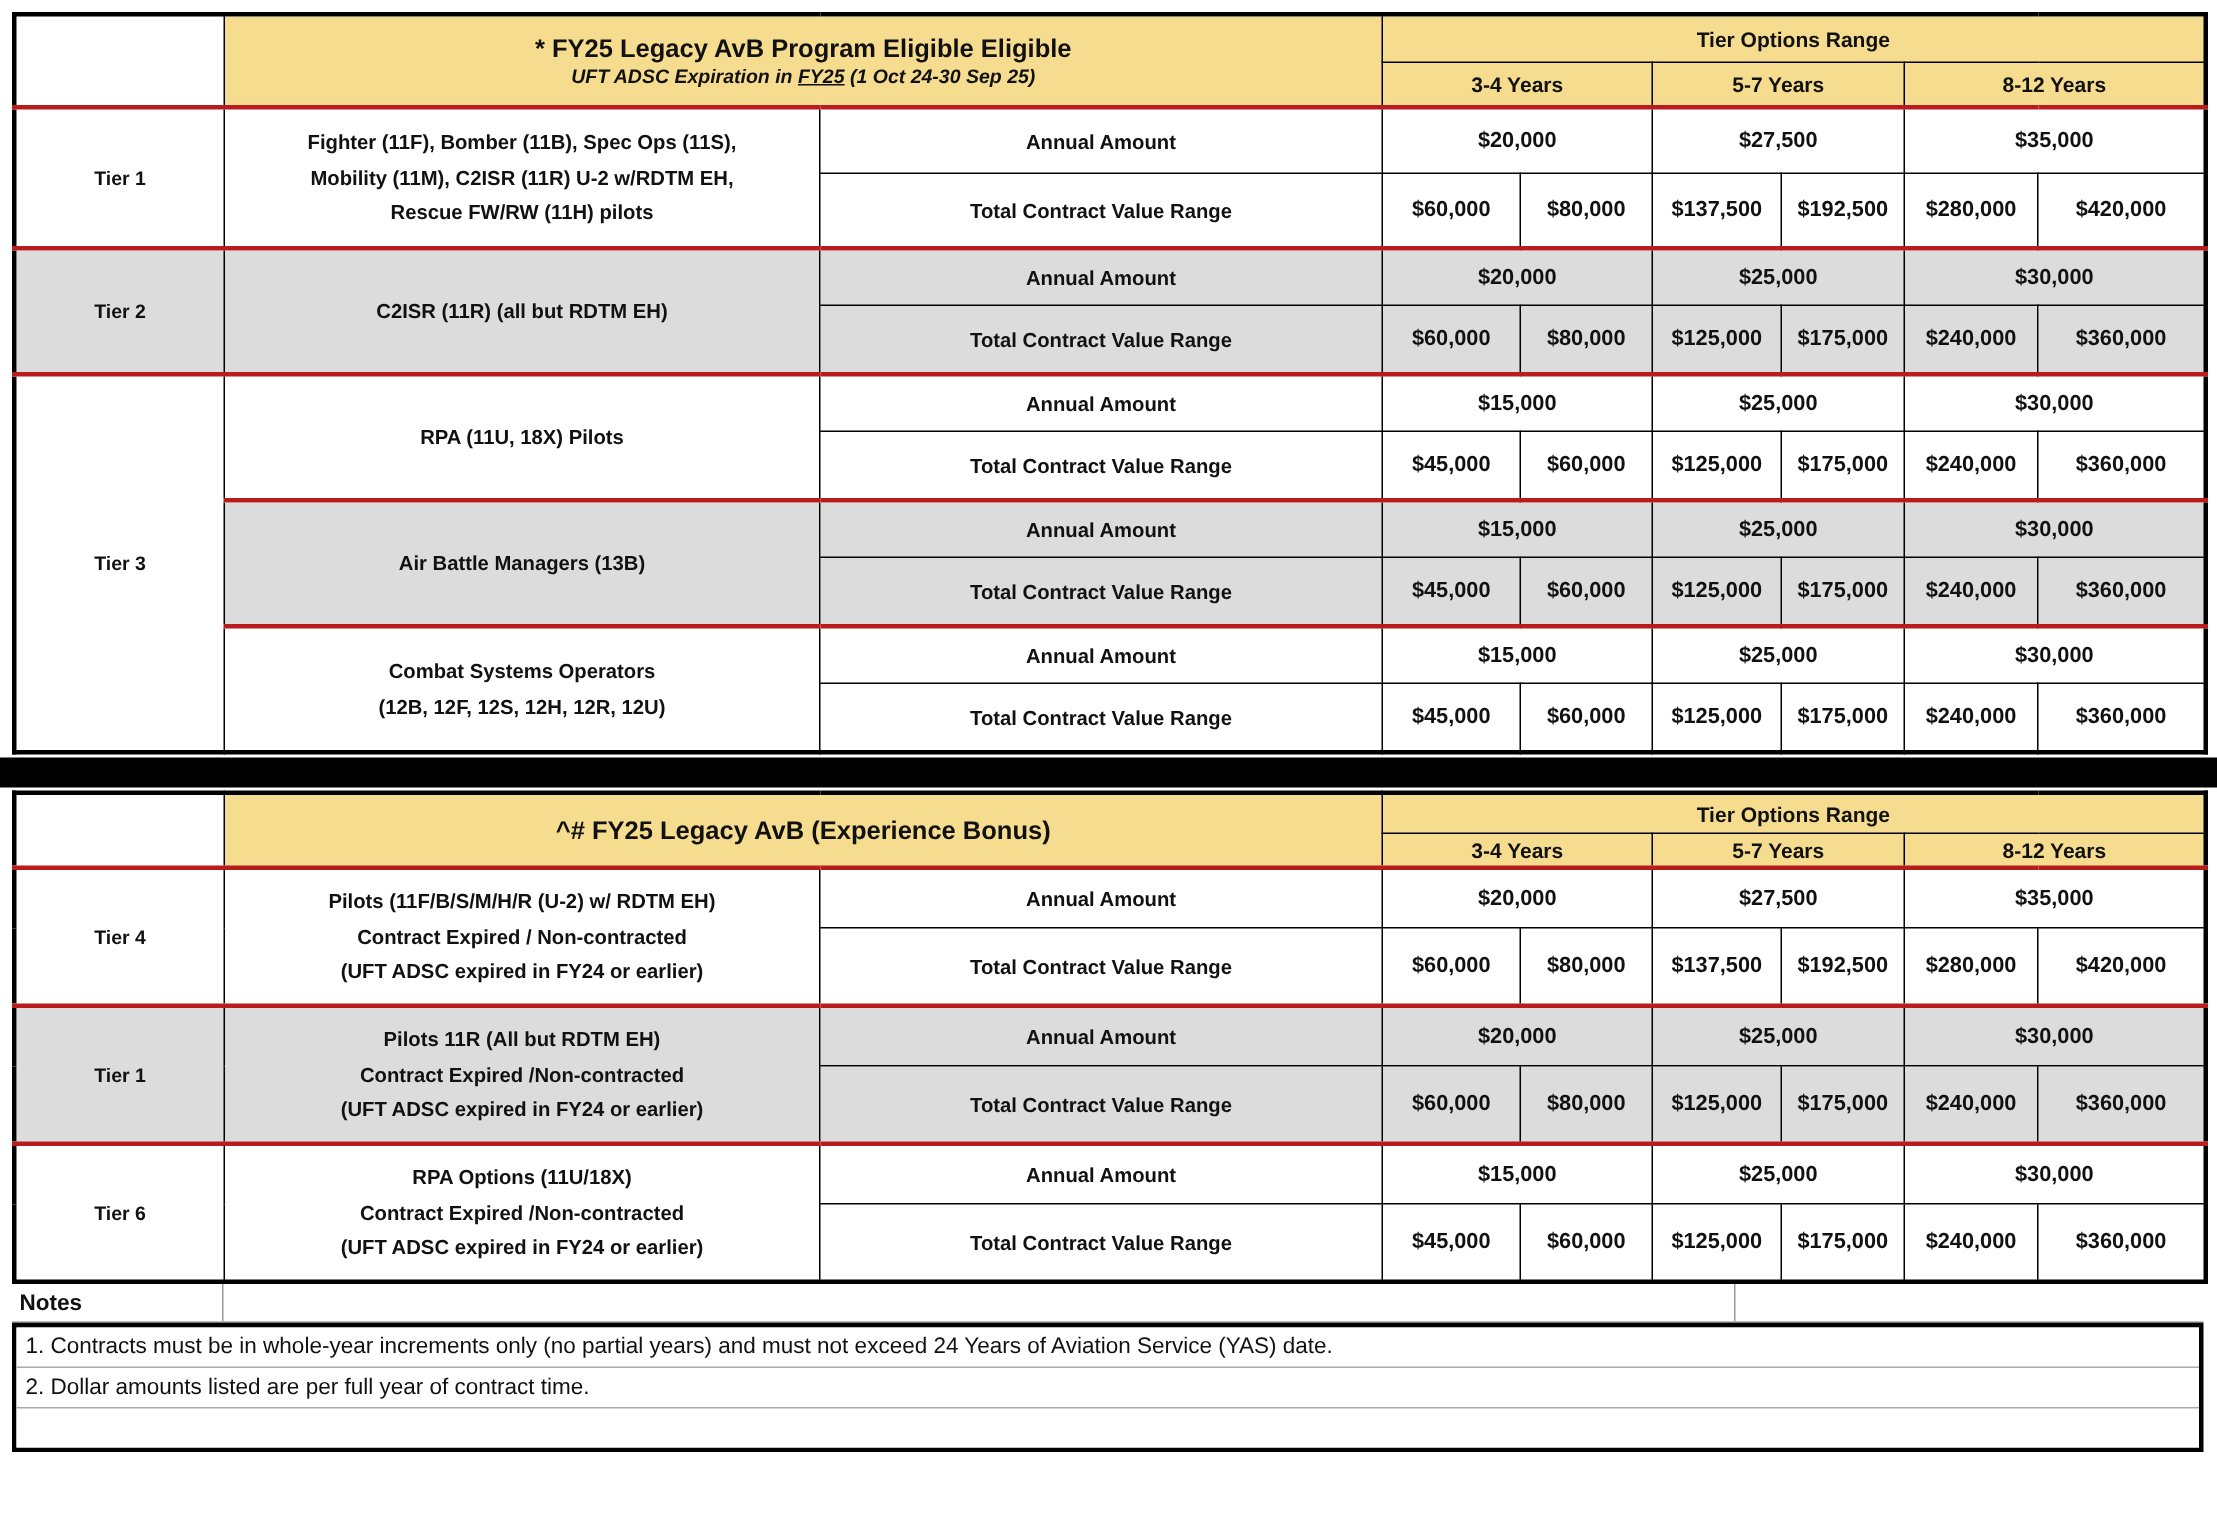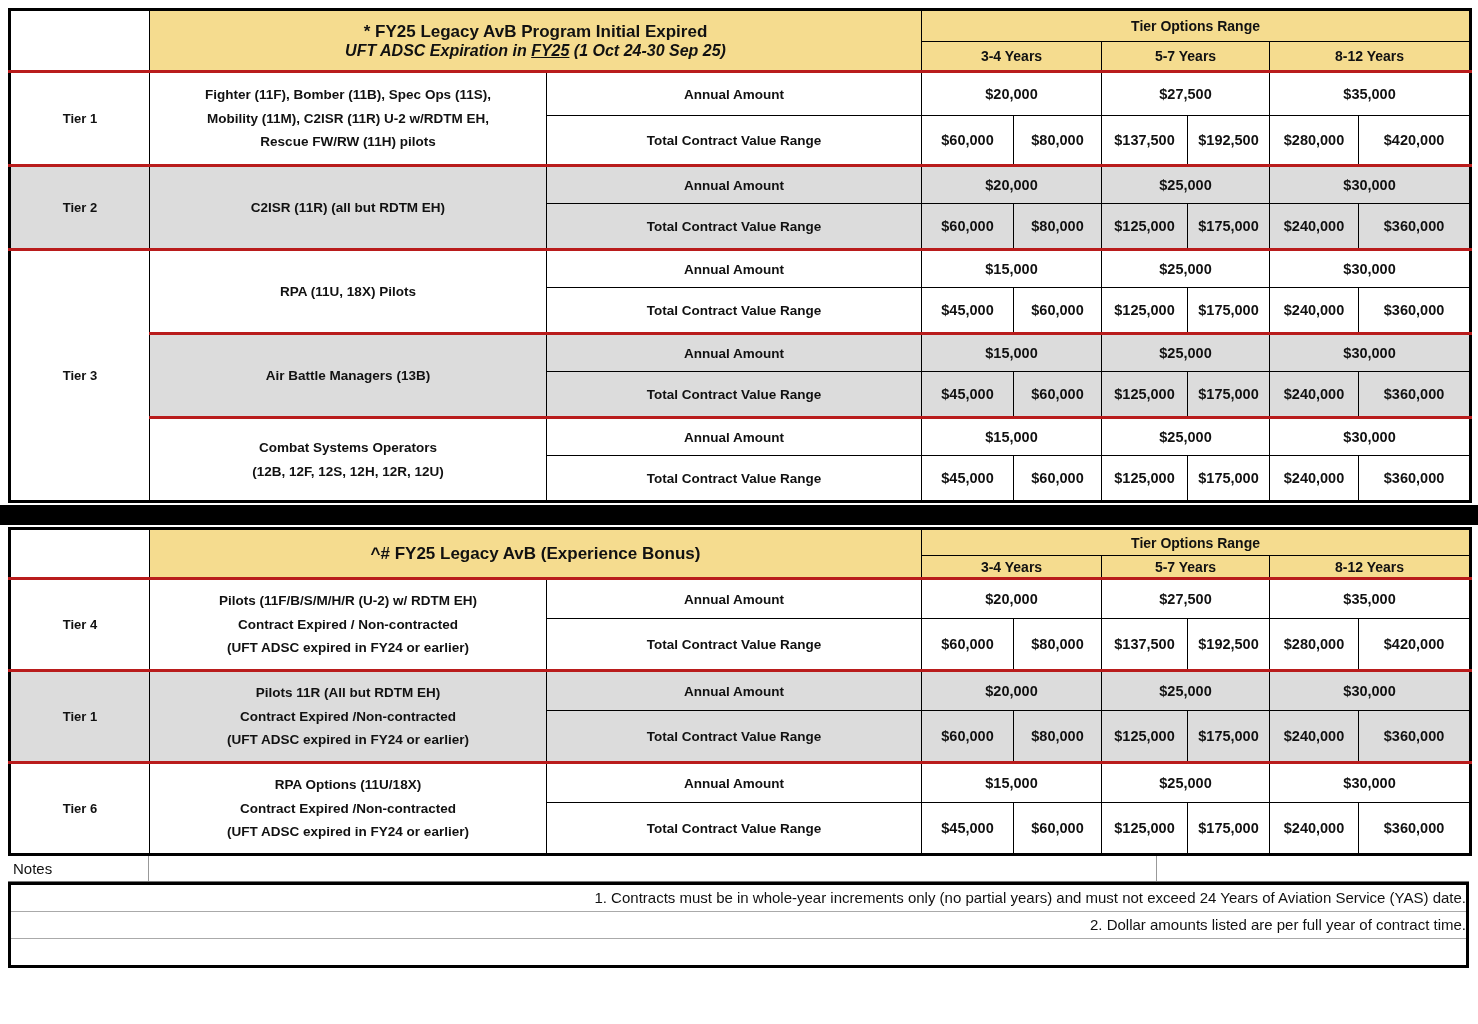--- a/index.html
+++ b/index.html
@@ -28,38 +28,38 @@
 
   
   tr.h-tor td{height:30px} tr.h-years td{height:28px}
   tr.h-aa1 td{height:42px} tr.h-tc1 td{height:48px}
   tr.h-aa td{height:36px}  tr.h-tc td{height:44px}
   tr.h2-tor td{height:25px} tr.h2-years td{height:21px}
   tr.h2-aa td{height:38px}  tr.h2-tc td{height:50px}
 
   
   .t-title{font-size:17px;font-weight:700;}
-  .t-sub{font-size:16px;font-weight:700;font-style:italic;margin-top:0;}
+  .t-sub{font-size:13px;font-weight:700;font-style:italic;margin-top:0;}
   .t-sub .u{text-decoration:underline;}
   .t-head{font-size:14px;}
   .t-tier{font-size:13px;}
   .t-desc{font-size:13.5px;line-height:1.75;}
   .t-lab{font-size:13.5px;}
   .t-val{font-size:14.5px;}
 
   
   .band{height:20px;background:#000;margin:2px -8px 2px -8px;}
 
   
   .notes-label{position:relative;height:26px;line-height:26px;width:1461px;
-               font-size:15px;font-weight:400;text-align:left;padding-left:5px;
+               font-size:15px;font-weight:700;text-align:left;padding-left:5px;
                border-bottom:1px solid #777;box-sizing:border-box;}
   .notes-label .vline{position:absolute;top:0;bottom:0;width:1px;background:#999;}
   .notes-block{width:1455px;border:3px solid #000;}
-  .note-row{height:26px;line-height:26px;text-align:right;padding-left:6px;
+  .note-row{height:26px;line-height:26px;text-align:left;padding-left:6px;
             font-size:15px;background:#fff;border-top:1px solid #aaa;
             white-space:nowrap;overflow:hidden;}
   .note-row:first-child{border-top:none;}
   .note-row b{font-weight:700;}
 </style>
 </head>
 <body>
 
 <div class="page">
 
@@ -72,21 +72,21 @@
         <col class="cv2">
         <col class="cv3">
         <col class="cv4">
         <col class="cv5">
         <col class="cv6">
     </colgroup>
     <tbody>
         <tr class="h-tor">
       <td rowspan="2"></td>
       <td rowspan="2" colspan="2" class="y">
-        <div class="t-title">* FY25 Legacy AvB Program Initial Expired</div>
+        <div class="t-title">* FY25 Legacy AvB Program Eligible Eligible</div>
         <div class="t-sub"><span>UFT ADSC Expiration in </span><span class="u">FY25</span><span> (1 Oct 24-30 Sep 25)</span></div>
       </td>
       <td colspan="6" class="y t-head bl2 rb2">Tier Options Range</td>
     </tr>
     <tr class="h-years">
       <td colspan="2" class="y t-head bl2">3-4 Years</td>
       <td colspan="2" class="y t-head bl2">5-7 Years</td>
       <td colspan="2" class="y t-head bl2">8-12 Years</td>
     </tr>
 

